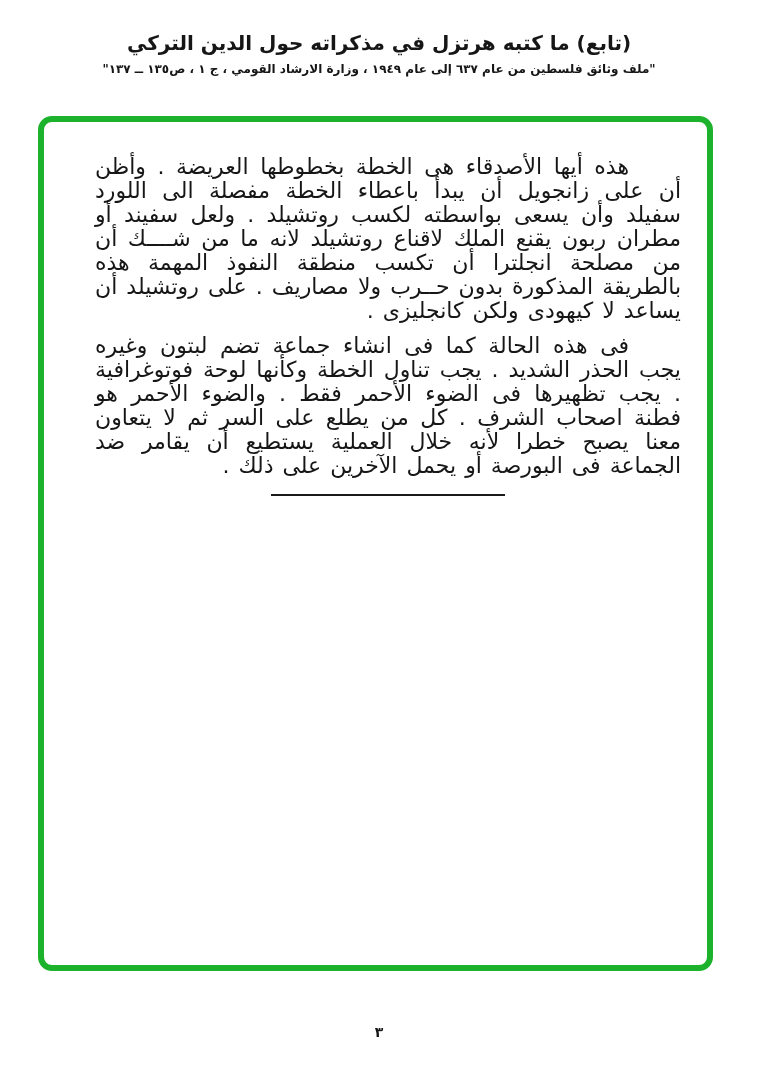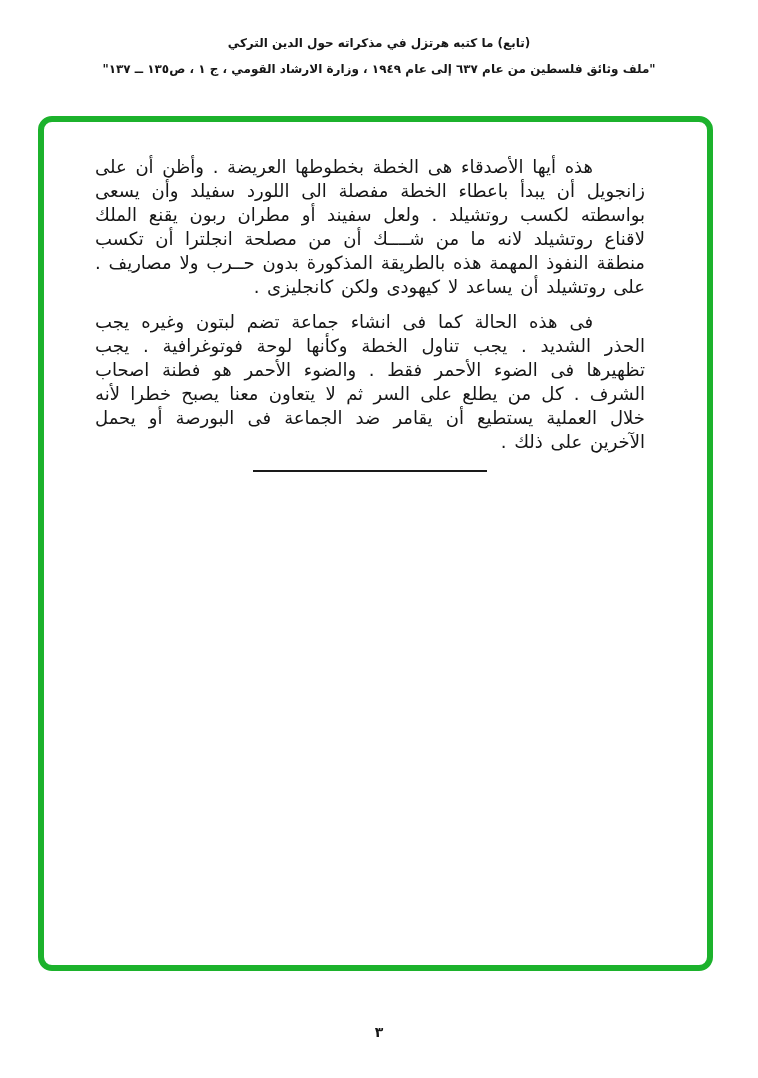--- a/index.html
+++ b/index.html
@@ -21,21 +21,21 @@
   }
   .header {
     position: absolute;
     top: 32px;
     left: 0;
     right: 0;
     text-align: center;
     direction: rtl;
   }
   .title {
-    font-size: 12px;
+    font-size: 20px;
     font-weight: bold;
     line-height: 22px;
     letter-spacing: 0;
   }
   .subtitle {
     margin-top: 7px;
     font-size: 12px;
     font-weight: bold;
     line-height: 16px;
   }
@@ -46,22 +46,22 @@
     width: 663px;  
     height: 843px; 
     border: 6px solid #1cb22c;
     border-radius: 14px;
     background: #ffffff;
     box-sizing: content-box;
   }
   .content {
     direction: rtl;
     text-align: justify;
-    margin: 33px 62px 0 51px;
-    font-size: 18px;
+    margin: 33px 26px 0 51px;
+    font-size: 22px;
     line-height: 24px;
   }
   .content p {
     margin: 0 0 11px 0;
     text-indent: 52px; 
     word-spacing: 2px;
   }
   .divider {
     width: 234px;
     height: 2px;

